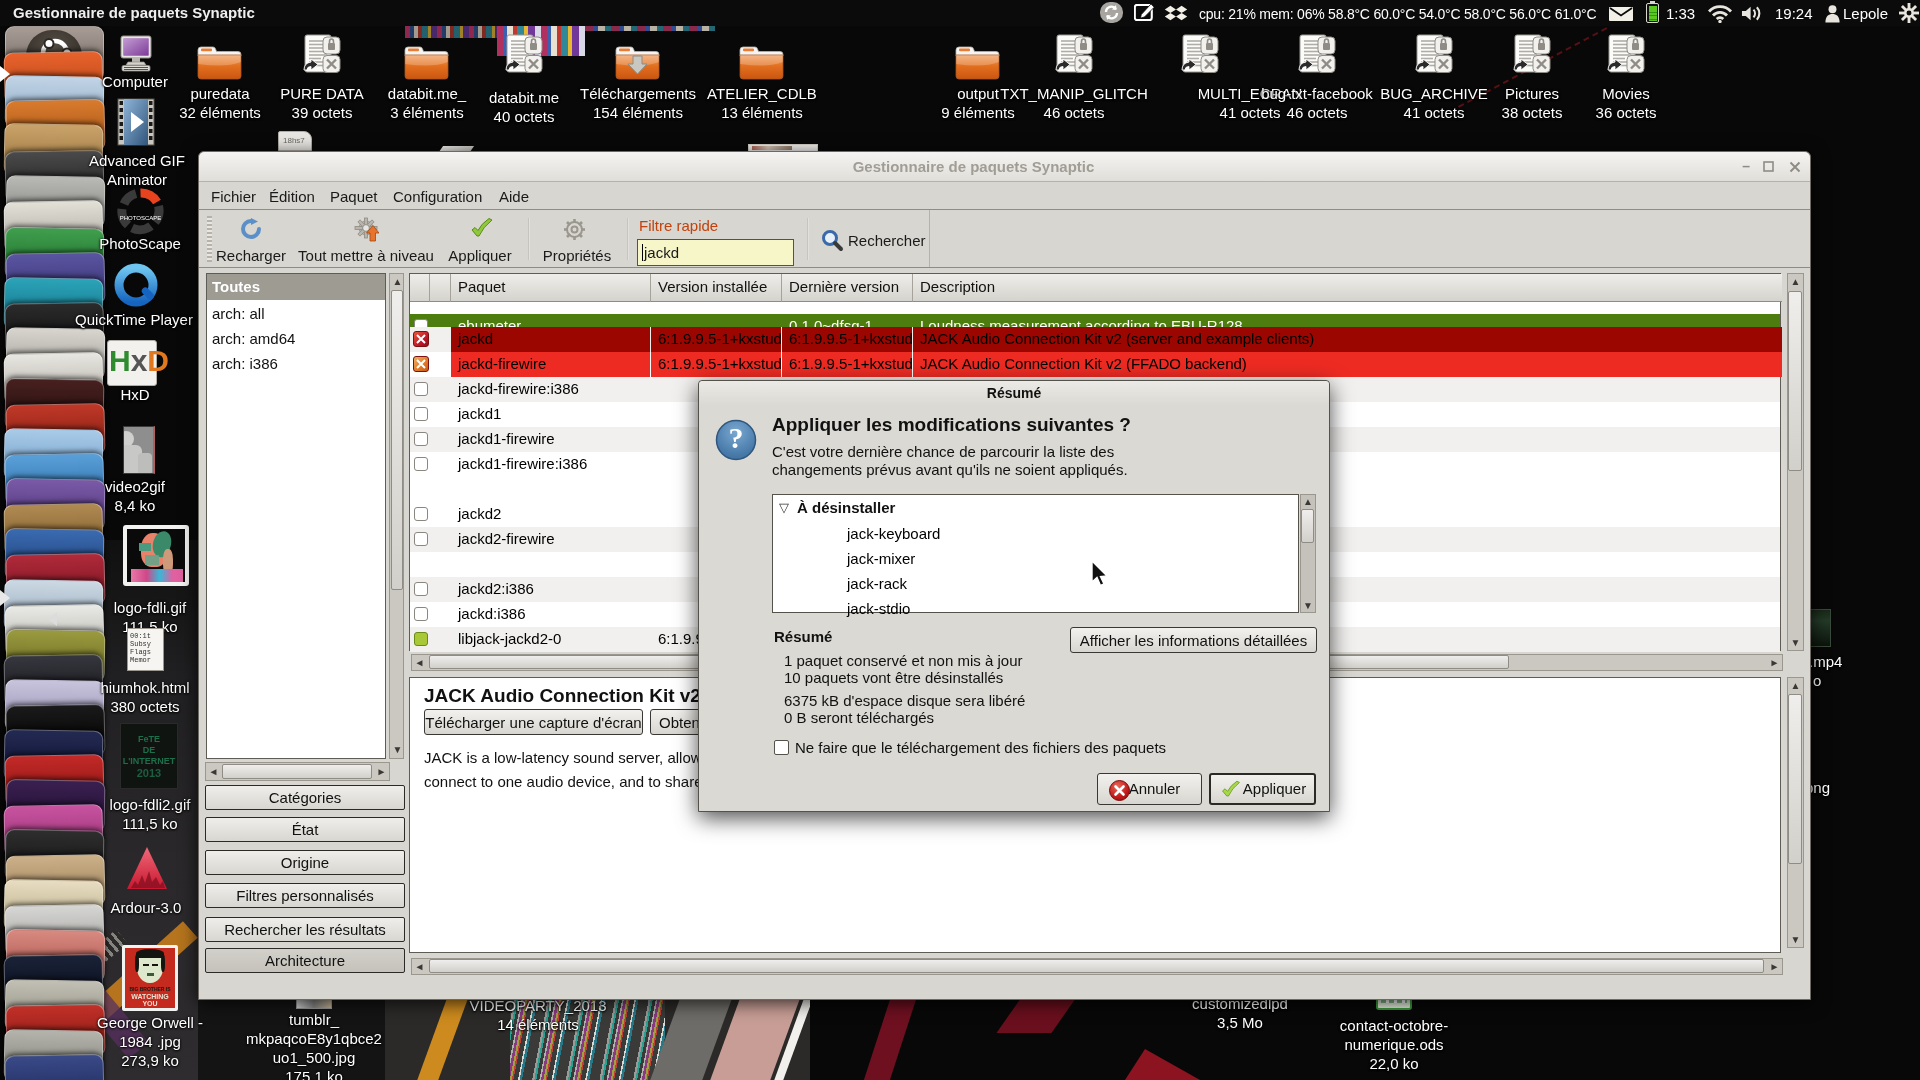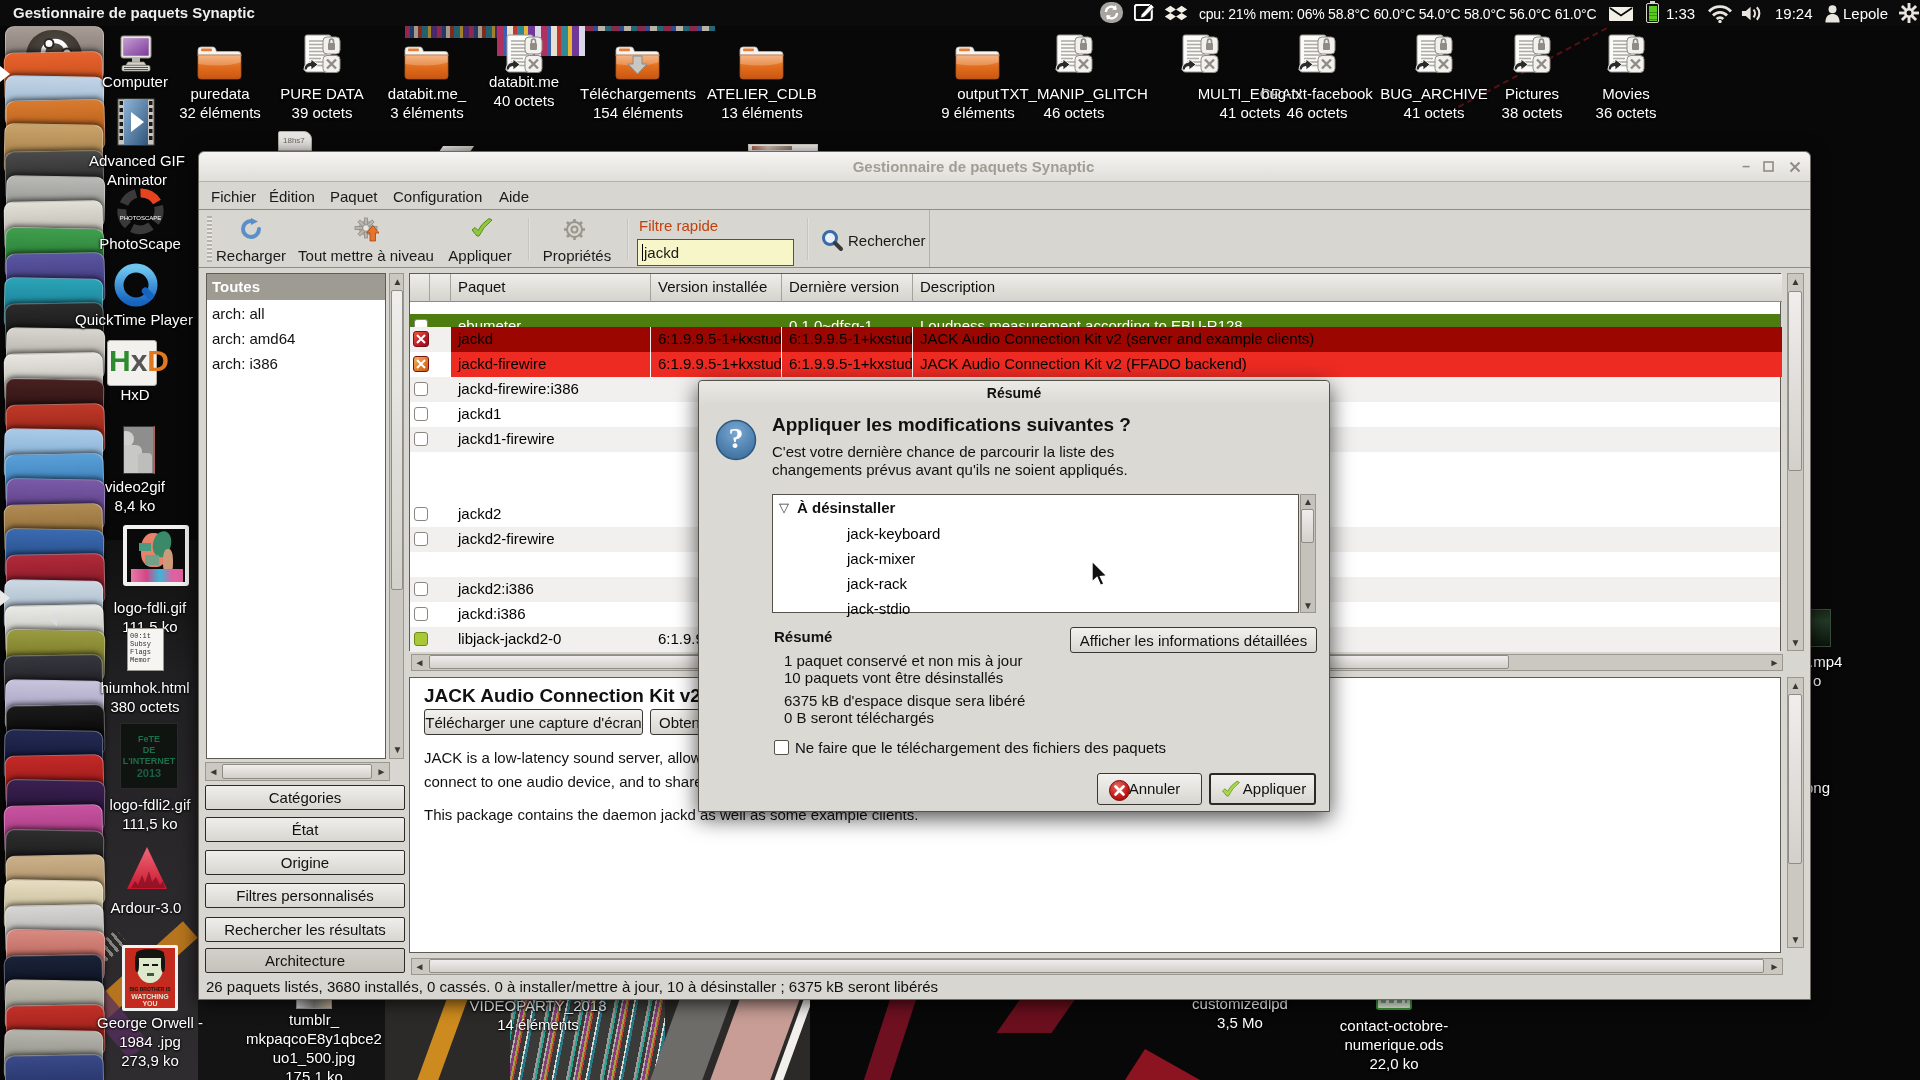--- a/index.html
+++ b/index.html
@@ -198,21 +198,21 @@
         <use href="#docx"></use>
       </svg>
 <div class="dlabel" style="left:212px;top:84px;width:220px">PURE DATA<br>39 octets</div>
 <svg class="abs" style="left:403px;top:42px" width="48" height="39" viewBox="0 0 48 39">
         <use href="#folder"></use>
       </svg>
 <div class="dlabel" style="left:317px;top:84px;width:220px">databit.me_<br>3 éléments</div>
 <svg class="abs" style="left:503px;top:34px" width="42" height="41" viewBox="0 0 42 41">
         <use href="#docx"></use>
       </svg>
-<div class="dlabel" style="left:414px;top:72px;width:220px">databit.me<br>40 octets</div>
+<div class="dlabel" style="left:414px;top:88px;width:220px">databit.me<br>40 octets</div>
 <svg class="abs" style="left:614px;top:42px" width="48" height="39" viewBox="0 0 48 39">
         <use href="#folder"></use>
         <path d="M19 14 L28 14 L28 22 L33 22 L23.5 32 L14 22 L19 22 Z" fill="#c9c7c1" stroke="#8f8c85" stroke-width="1"></path>
       </svg>
 <div class="dlabel" style="left:528px;top:84px;width:220px">Téléchargements<br>154 éléments</div>
 <svg class="abs" style="left:738px;top:42px" width="48" height="39" viewBox="0 0 48 39">
         <use href="#folder"></use>
       </svg>
 <div class="dlabel" style="left:652px;top:84px;width:220px">ATELIER_CDLB<br>13 éléments</div>
 <svg class="abs" style="left:954px;top:42px" width="48" height="39" viewBox="0 0 48 39">
@@ -556,20 +556,24 @@
           <div class="cell" style="left:41px;width:200px">jackd-firewire:i386</div>
         </div>
 <div class="row" style="top:128px;background:#ffffff;color:#000">
           <div class="cb"></div>
           <div class="cell" style="left:41px;width:200px">jackd1</div>
         </div>
 <div class="row" style="top:153px;background:#f1f0ee;color:#000">
           <div class="cb"></div>
           <div class="cell" style="left:41px;width:200px">jackd1-firewire</div>
         </div>
+<div class="row" style="top:178px;background:#ffffff;color:#000">
+          <div class="cb"></div>
+          <div class="cell" style="left:41px;width:200px">jackd1-firewire:i386</div>
+        </div>
 <div class="row" style="top:228px;background:#ffffff;color:#000">
           <div class="cb"></div>
           <div class="cell" style="left:41px;width:200px">jackd2</div>
         </div>
 <div class="row" style="top:253px;background:#f1f0ee;color:#000">
           <div class="cb"></div>
           <div class="cell" style="left:41px;width:200px">jackd2-firewire</div>
         </div>
 <div class="row" style="top:303px;background:#f1f0ee;color:#000">
           <div class="cb"></div>
@@ -605,24 +609,22 @@
 <div class="thumb" style="left:1589px;top:542px;width:14px;height:170px"></div>
 <div class="sb" style="left:212px;top:806px;width:1372px;height:17px"></div>
 <div class="arr" style="left:213px;top:807px;width:15px;height:15px">◄</div>
 <div class="arr" style="left:1568px;top:807px;width:15px;height:15px">►</div>
 <div class="thumb" style="left:230px;top:807px;width:1335px;height:14px"></div>
   <div id="desc">
         <div class="abs" style="left:14px;top:7px;font-size:19px;font-weight:bold;color:#111">JACK Audio Connection Kit v2 (server and example clients)</div>
 <div class="btn" style="left:14px;top:31px;width:219px;height:26px;padding-top:4px">Télécharger une capture d'écran</div>
 <div class="btn" style="left:240px;top:31px;width:230px;height:26px;padding-top:4px;text-align:left;padding-left:8px;white-space:nowrap;overflow:hidden">Obtenir le journal des modifications</div>
 <div class="abs" style="left:14px;top:68px;font-size:15px;color:#111;line-height:24px">JACK is a low-latency sound server, allowing multiple applications to<br>connect to one audio device, and to share audio between themselves.</div>
-<div class="abs" style="left:14px;top:128px;font-size:15px;color:#111">This package contains the daemon jackd as well as some example clients.</div>
-      </div>
-
-  <div id="statusbar">26 paquets listés, 3680 installés, 0 cassés. 0 à installer/mettre à jour, 10 à désinstaller ; 6375 kB seront libérés</div>
+      </div>
+
 </div>
 
 <div id="dlg">
   <div class="dtitle">Résumé</div>
 
   <div class="h1">Appliquer les modifications suivantes ?</div>
   <div class="p" style="top:62px">C'est votre dernière chance de parcourir la liste des</div>
   <div class="p" style="top:80px">changements prévus avant qu'ils ne soient appliqués.</div>
   <div id="dlist">
     <div style="position:absolute;left:6px;top:5px;font-size:13px;color:#333">▽</div>

